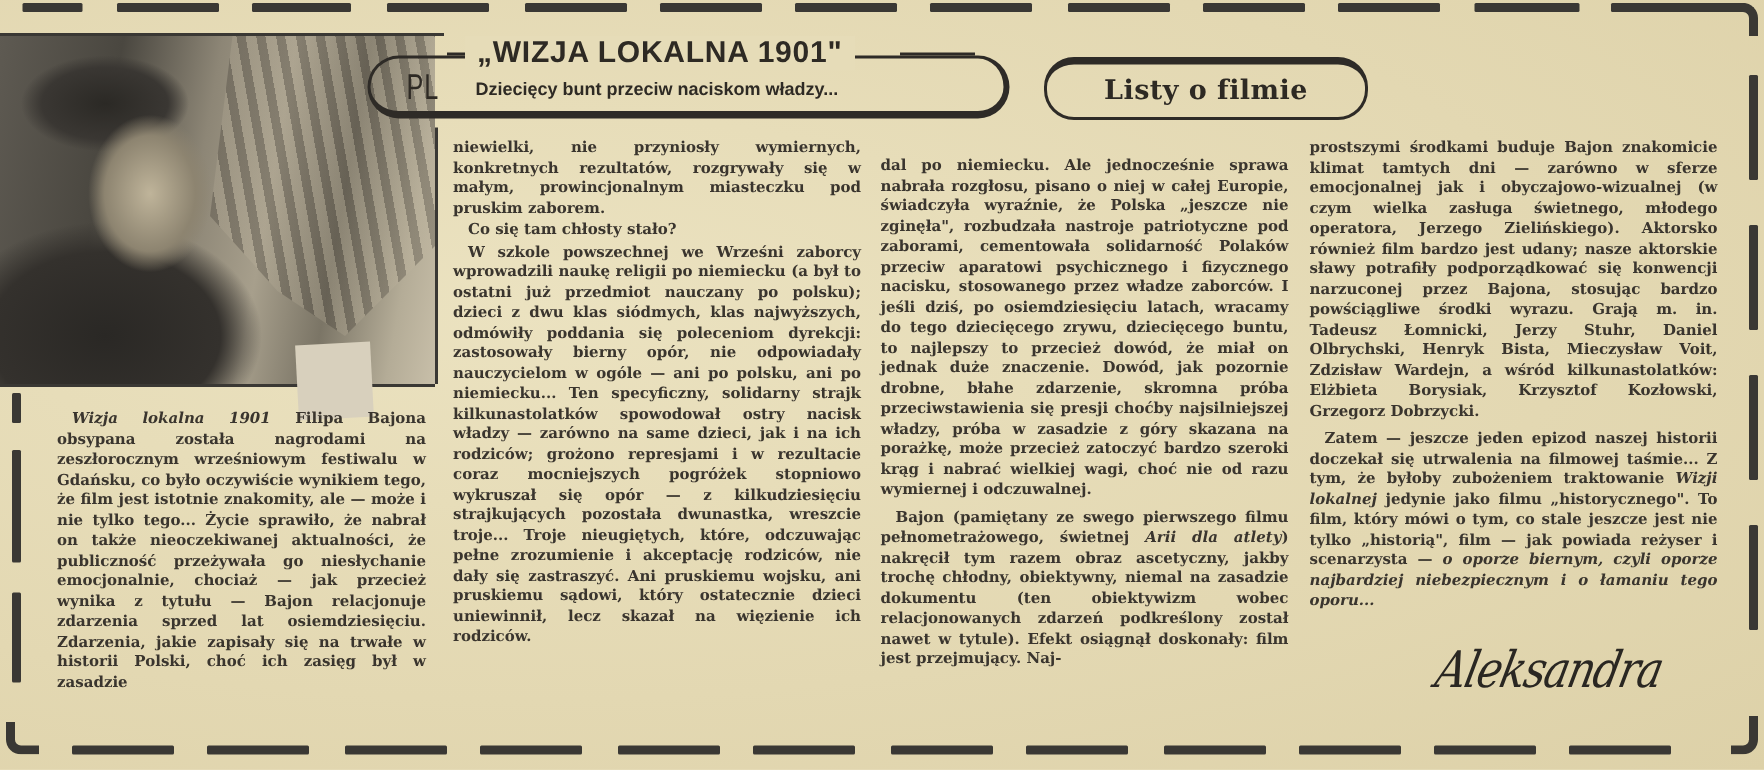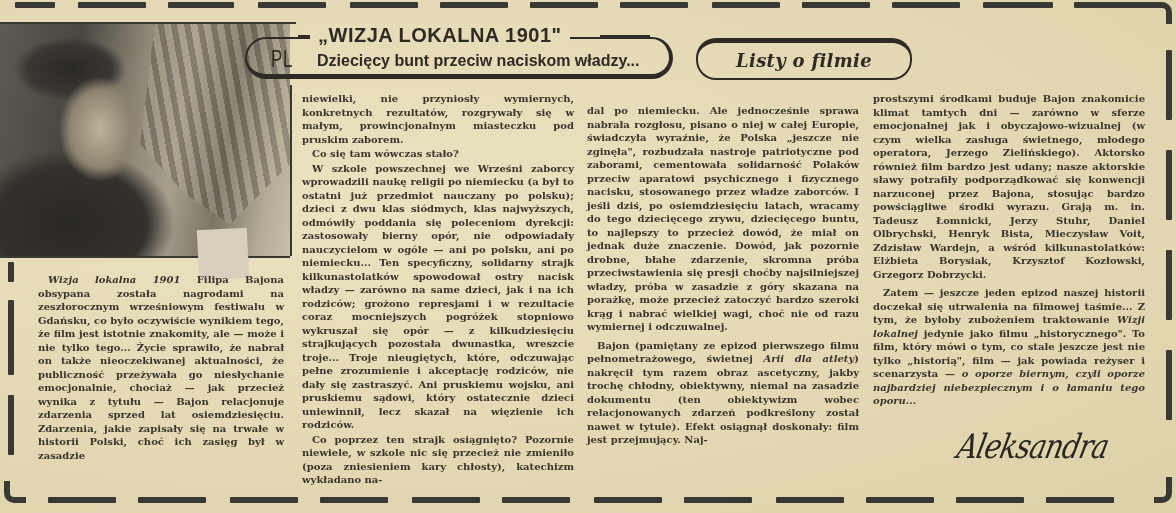--- a/index.html
+++ b/index.html
@@ -40,35 +40,35 @@
 
   
   .banner {
     position:absolute; left:245px; top:37px; width:428px; height:42px;
     border:2px solid #2e2b27; border-radius:22px; box-sizing:border-box;
     border-bottom-width:5px; border-right-width:4px;text-align:right;
   }
   .banner .pl { position:absolute; left:24px; top:6px; font-family:"Liberation Sans", sans-serif;
     font-size:24px; font-weight:normal; transform:scaleX(.7); transform-origin:left; letter-spacing:1px; }
   .banner .sub { position:absolute; left:70px; top:13px; font-family:"Liberation Sans", sans-serif;
-    font-size:16px; font-weight:bold; }
+    font-size:12px; font-weight:bold; }
   .headline {
     position:absolute; left:310px; top:24px; padding:0 8px; background:#e6dcb8;
     font-family:"Liberation Sans", sans-serif; font-weight:bold; font-size:20px; letter-spacing:.5px;
   }
   .head-rule { position:absolute; top:35px; height:2px; background:#2e2b27; }
 
   
   .badge {
     position:absolute; left:696px; top:38px; width:216px; height:42px;
     border:2px solid #2e2b27; border-top-width:5px; border-radius:20px; box-sizing:border-box;
     text-align:center;
   }
   .badge span { display:inline-block; margin-top:7px; font-family:"DejaVu Serif", serif;
-    font-style:italic; font-weight:bold; font-size:18px; letter-spacing:.3px; }
+    font-weight:bold; font-size:18px; letter-spacing:.3px; }
 
   
   .col { position:absolute; font-size:10px; line-height:13.5px; text-align:justify; font-weight:bold; color:#3a352e; }
   .col p { margin:0; text-indent:10px; }
   .col p.noind { text-indent:0; }
   .col p + p { margin-top:1px; }
   .col1 { left:38px; top:273px; width:246px; }
   .col2 { left:302px; top:92px; width:272px; }
   .col3 { left:587px; top:104px; width:272px; }
   .col4 { left:873px; top:92px; width:272px; }
@@ -140,28 +140,27 @@
   <div class="badge">
     <span>Listy o filmie</span>
   </div>
 
   <div class="col col1">
     <p><em>Wizja lokalna 1901</em> <strong>Filipa Bajona</strong> <span>obsypana została nagrodami na zeszłorocznym wrześniowym festiwalu w Gdańsku, co było oczywiście wynikiem tego, że film jest istotnie znakomity, ale — może i nie tylko tego... Życie sprawiło, że nabrał on także nieoczekiwanej aktualności, że publiczność przeżywała go niesłychanie emocjonalnie, chociaż — jak przecież wynika z tytułu — Bajon relacjonuje zdarzenia sprzed lat osiemdziesięciu. Zdarzenia, jakie zapisały się na trwałe w historii Polski, choć ich zasięg był w zasadzie</span></p>
   </div>
 
   <div class="col col2">
     <p class="noind">niewielki, nie przyniosły wymiernych, konkretnych rezultatów, rozgrywały się w małym, prowincjonalnym miasteczku pod pruskim zaborem.</p>
-    <p>Co się tam wówczas stało?</p>
+    <p>Co się tam chłosty stało?</p>
     <p>W szkole powszechnej we Wrześni zaborcy wprowadzili naukę religii po niemiecku (a był to ostatni już przedmiot nauczany po polsku); dzieci z dwu klas siódmych, klas najwyższych, odmówiły poddania się poleceniom dyrekcji: zastosowały bierny opór, nie odpowiadały nauczycielom w ogóle — ani po polsku, ani po niemiecku... Ten specyficzny, solidarny strajk kilkunastolatków spowodował ostry nacisk władzy — zarówno na same dzieci, jak i na ich rodziców; grożono represjami i w rezultacie coraz mocniejszych pogróżek stopniowo wykruszał się opór — z kilkudziesięciu strajkujących pozostała dwunastka, wreszcie troje... Troje nieugiętych, które, odczuwając pełne zrozumienie i akceptację rodziców, nie dały się zastraszyć. Ani pruskiemu wojsku, ani pruskiemu sądowi, który ostatecznie dzieci uniewinnił, lecz skazał na więzienie ich rodziców.</p>
-    <p>Co poprzez ten strajk osiągnięto? Pozornie niewiele, w szkole nic się przecież nie zmieniło (poza zniesieniem kary chłosty), katechizm wykładano na-</p>
   </div>
 
   <div class="col col3">
     <p class="noind">dal po niemiecku. Ale jednocześnie sprawa nabrała rozgłosu, pisano o niej w całej Europie, świadczyła wyraźnie, że Polska „jeszcze nie zginęła", rozbudzała nastroje patriotyczne pod zaborami, cementowała solidarność Polaków przeciw aparatowi psychicznego i fizycznego nacisku, stosowanego przez władze zaborców. I jeśli dziś, po osiemdziesięciu latach, wracamy do tego dziecięcego zrywu, dziecięcego buntu, to najlepszy to przecież dowód, że miał on jednak duże znaczenie. Dowód, jak pozornie drobne, błahe zdarzenie, skromna próba przeciwstawienia się presji choćby najsilniejszej władzy, próba w zasadzie z góry skazana na porażkę, może przecież zatoczyć bardzo szeroki krąg i nabrać wielkiej wagi, choć nie od razu wymiernej i odczuwalnej.</p>
-    <p style="margin-top:5px"><span>Bajon (pamiętany ze epizod pierwszego filmu pełnometrażowego, świetnej</span> <em>Arii dla atlety</em><span>) nakręcił tym razem obraz ascetyczny, jakby trochę chłodny, obiektywny, niemal na zasadzie dokumentu (ten obiektywizm wobec relacjonowanych zdarzeń podkreślony został nawet w tytule). Efekt osiągnął doskonały: film jest przejmujący. Naj-</span></p>
+    <p style="margin-top:5px"><span>Bajon (pamiętany ze swego pierwszego filmu pełnometrażowego, świetnej</span> <em>Arii dla atlety</em><span>) nakręcił tym razem obraz ascetyczny, jakby trochę chłodny, obiektywny, niemal na zasadzie dokumentu (ten obiektywizm wobec relacjonowanych zdarzeń podkreślony został nawet w tytule). Efekt osiągnął doskonały: film jest przejmujący. Naj-</span></p>
   </div>
 
   <div class="col col4">
     <p class="noind"><span>prostszymi środkami buduje Bajon znakomicie klimat tamtych dni — zarówno w sferze emocjonalnej jak i obyczajowo-wizualnej (w czym wielka zasługa świetnego, młodego operatora,</span> <strong>Jerzego Zielińskiego</strong><span>). Aktorsko również film bardzo jest udany; nasze aktorskie sławy potrafiły podporządkować się konwencji narzuconej przez Bajona, stosując bardzo powściągliwe środki wyrazu. Grają m. in.</span> <strong>Tadeusz Łomnicki, Jerzy Stuhr, Daniel Olbrychski, Henryk Bista, Mieczysław Voit, Zdzisław Wardejn</strong><span>, a wśród kilkunastolatków:</span> <strong>Elżbieta Borysiak, Krzysztof Kozłowski, Grzegorz Dobrzycki.</strong></p>
     <p style="margin-top:5px"><span>Zatem — jeszcze jeden epizod naszej historii doczekał się utrwalenia na filmowej taśmie... Z tym, że byłoby zubożeniem traktowanie</span> <em>Wizji lokalnej</em> <span>jedynie jako filmu „historycznego". To film, który mówi o tym, co stale jeszcze jest nie tylko „historią", film — jak powiada reżyser i scenarzysta —</span> <em>o oporze biernym, czyli oporze najbardziej niebezpiecznym i o łamaniu tego oporu...</em></p>
   </div>
 
   <div class="sig">Aleksandra</div>
 </div>
 

